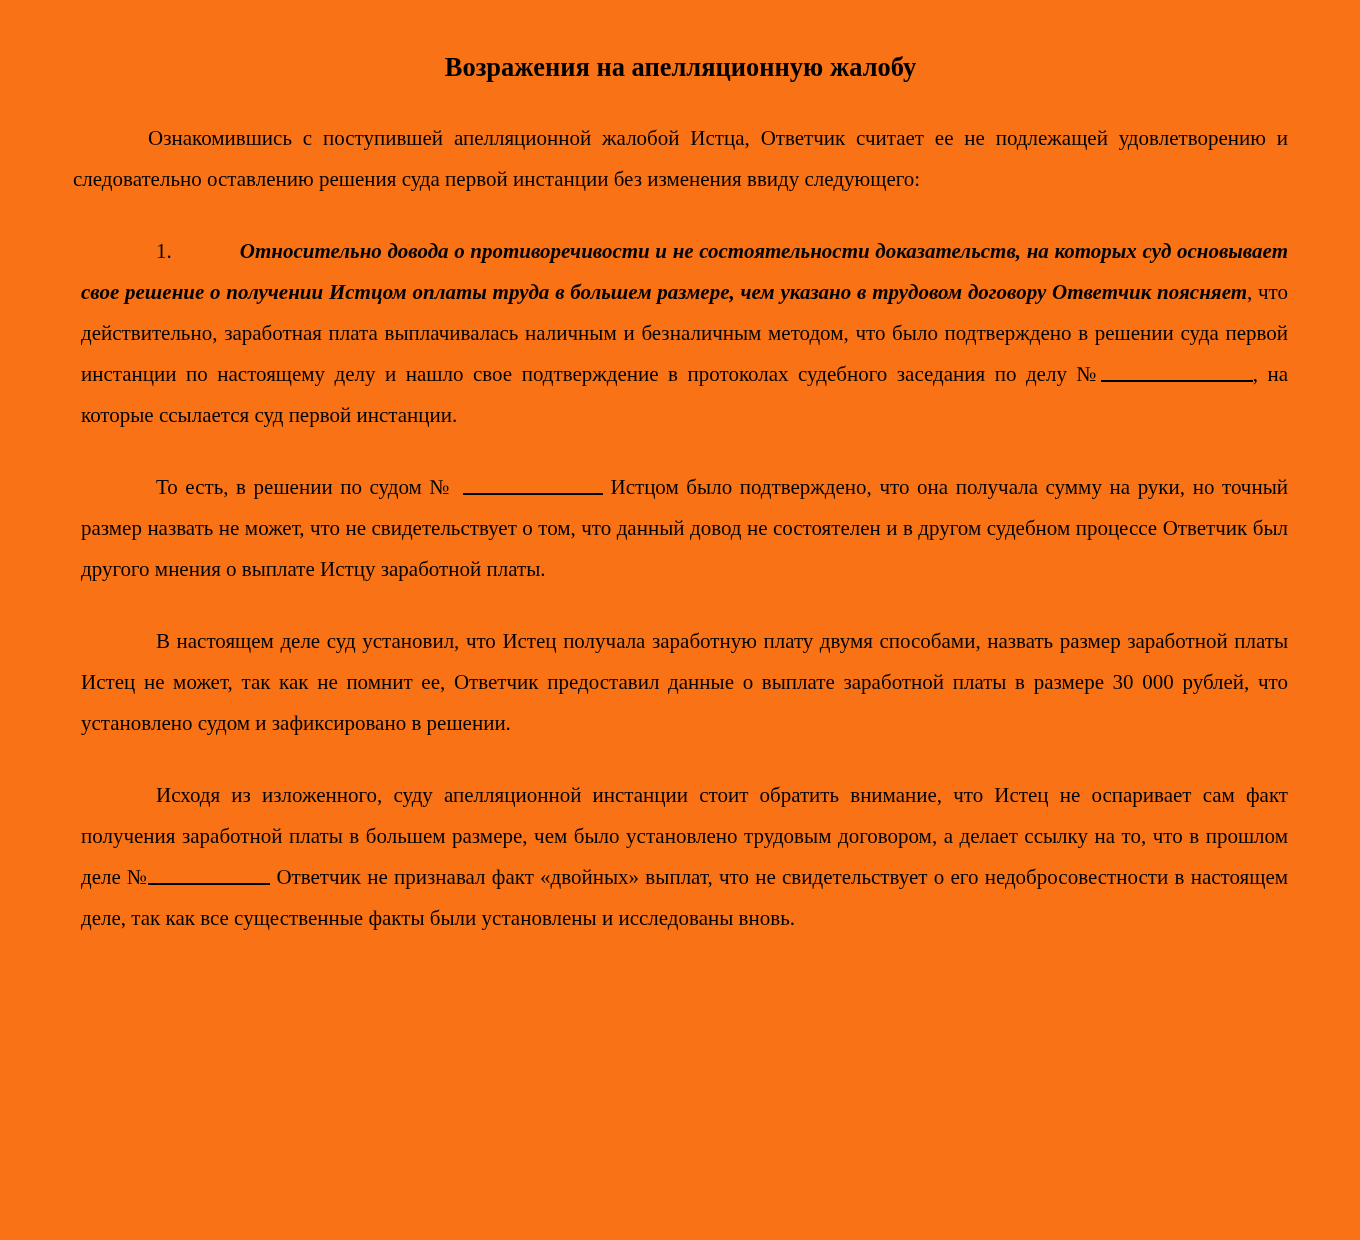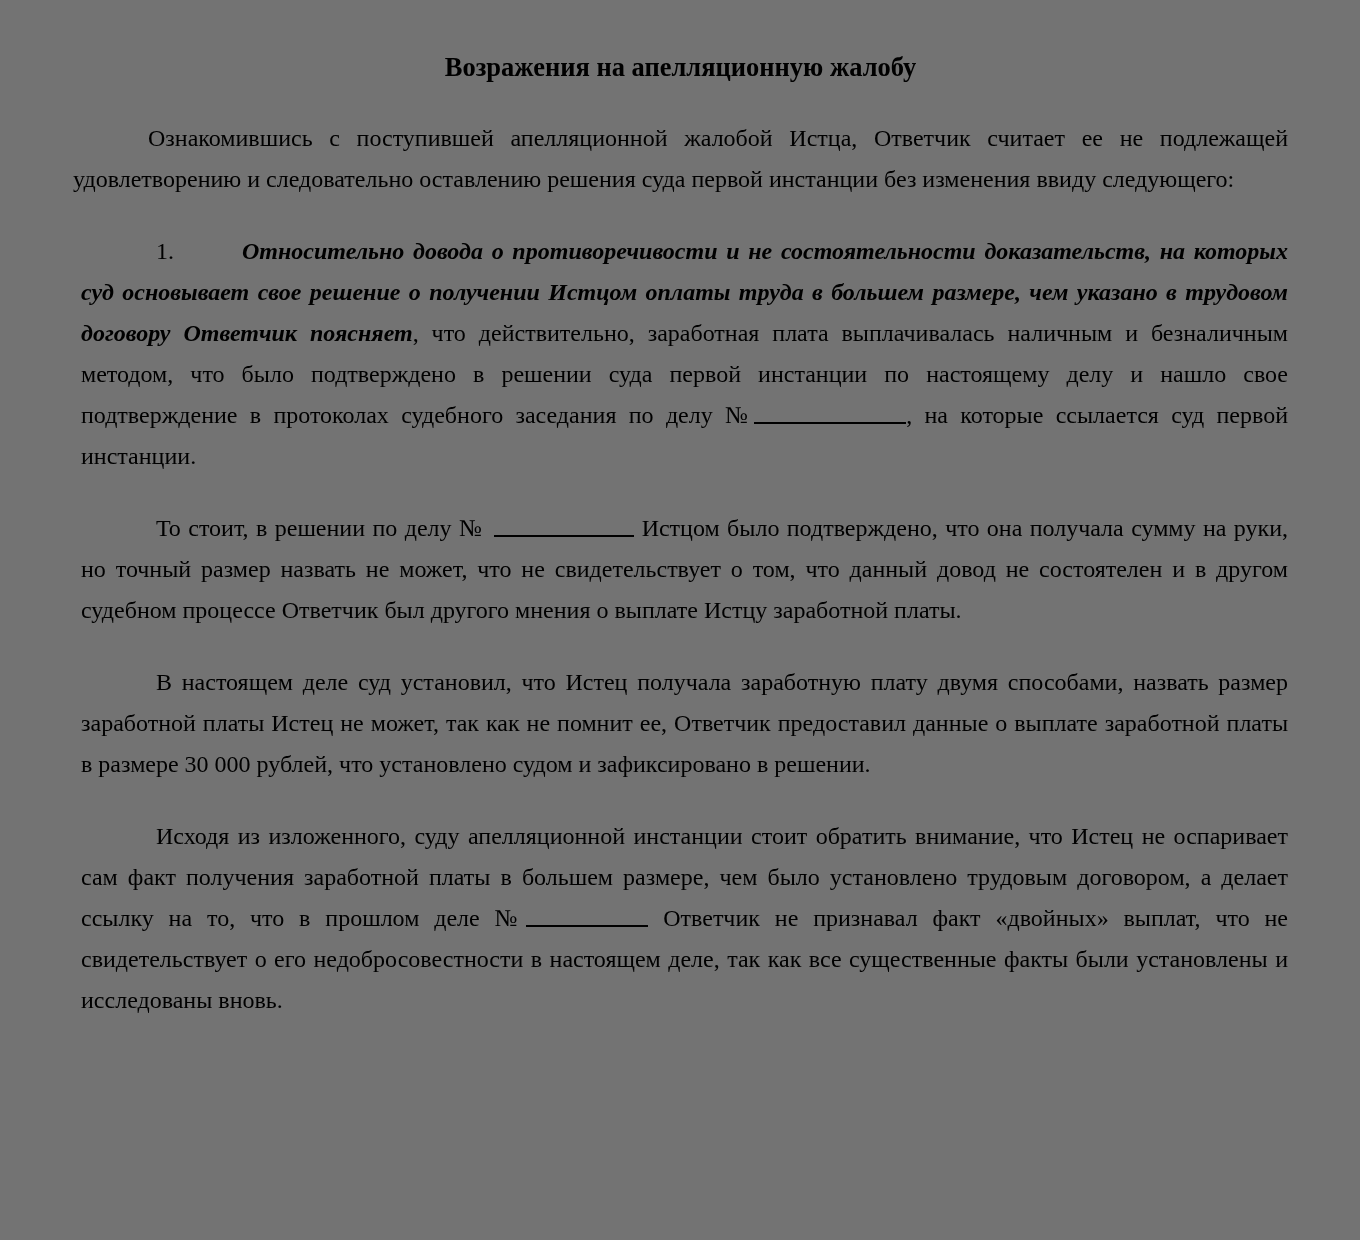--- a/index.html
+++ b/index.html
@@ -13,21 +13,21 @@
     height: 1240px;
     font-family: "Liberation Serif", "DejaVu Serif", serif;
     color: #000000;
     -webkit-font-smoothing: antialiased;
   }
 
   .page {
     position: relative;
     width: 1360px;
     height: 1240px;
-    background: #737373;
+    background: #f97316;
     box-sizing: border-box;
     padding: 0;
     overflow: hidden;
   }
 
   .content {
     position: absolute;
     left: 73px;
     top: 0;
     width: 1215px; 
@@ -38,21 +38,21 @@
     padding: 0;
     font-size: 26.5px;
     font-weight: bold;
     text-align: center;
     line-height: 1.2;
     padding-top: 52px;
   }
 
   .para {
     margin: 0;
-    font-size: 24px;
+    font-size: 21px;
     line-height: 41px;
     text-align: justify;
     text-justify: inter-word;
     text-indent: 75px;
     hyphens: none;
   }
 
   .para-gap-large { margin-top: 31px; margin-left: 8px; }
   .para-gap-title { margin-top: 34px; }
 
@@ -91,21 +91,21 @@
 
     <p class="para para-gap-title">
       <span>Ознакомившись с поступившей апелляционной жалобой Истца, Ответчик считает ее не подлежащей удовлетворению и следовательно оставлению решения суда первой инстанции без изменения ввиду следующего:</span>
     </p>
 
     <p class="para para-gap-large">
       <span class="num-label">1.</span><span class="tabgap"></span><span class="emph">Относительно довода о противоречивости и не состоятельности доказательств, на которых суд основывает свое решение о получении Истцом оплаты труда в большем размере, чем указано в трудовом договору Ответчик поясняет</span><span>, что действительно, заработная плата выплачивалась наличным и безналичным методом, что было подтверждено в решении суда первой инстанции по настоящему делу и нашло свое подтверждение в протоколах судебного заседания по делу №</span><span class="blank blank-a"></span><span>, на которые ссылается суд первой инстанции.</span>
     </p>
 
     <p class="para para-gap-large">
-      <span>То стоит, в решении по делу №</span><span class="blank blank-b"></span>
+      <span>То есть, в решении по судом №</span><span class="blank blank-b"></span>
       <span>Истцом было подтверждено, что она получала сумму на руки, но точный размер назвать не может, что не свидетельствует о том, что данный довод не состоятелен и в другом судебном процессе Ответчик был другого мнения о выплате Истцу заработной платы.</span>
     </p>
 
     <p class="para para-gap-large">
       <span>В настоящем деле суд установил, что Истец получала заработную плату двумя способами, назвать размер заработной платы Истец не может, так как не помнит ее, Ответчик предоставил данные о выплате заработной платы в размере 30 000 рублей, что установлено судом и зафиксировано в решении.</span>
     </p>
 
     <p class="para para-gap-large">
       <span>Исходя из изложенного, суду апелляционной инстанции стоит обратить внимание, что Истец не оспаривает сам факт получения заработной платы в большем размере, чем было установлено трудовым договором, а делает ссылку на то, что в прошлом деле №</span><span class="blank blank-c"></span>
       <span>Ответчик не признавал факт «двойных» выплат, что не свидетельствует о его недобросовестности в настоящем деле, так как все существенные факты были установлены и исследованы вновь.</span>

